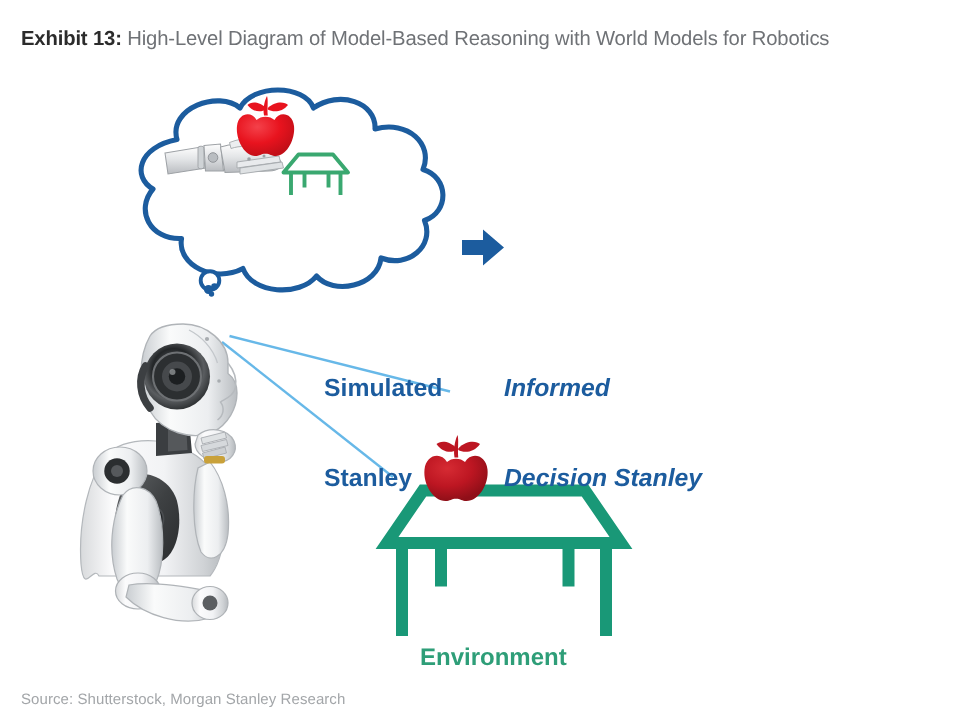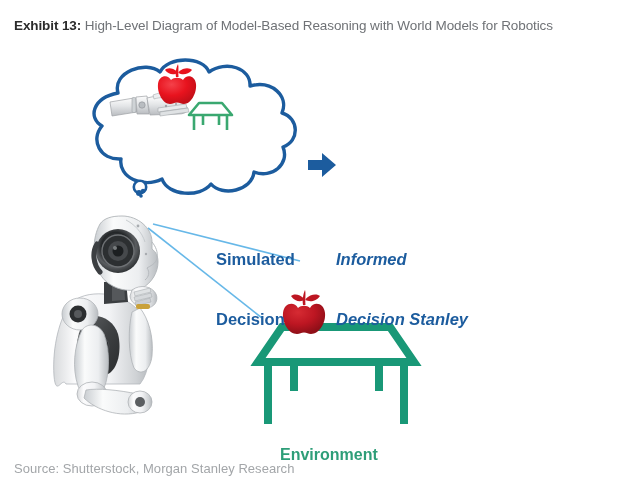--- a/index.html
+++ b/index.html
@@ -17,40 +17,40 @@
     position:absolute;left:14px;top:14px;width:600px;
     font-size:13.5px;line-height:23px;color:#6f7276;
     letter-spacing:-0.1px;
   }
   .header .exh{color:#2b2b2b;font-weight:bold;}
   .header .ttl{color:#6f7276;}
 
   
   .source{
     position:absolute;left:14px;top:461px;
-    font-size:13px;color:#a3a6a9;letter-spacing:0.05px;
+    font-size:10px;color:#a3a6a9;letter-spacing:0.05px;
   }
 
   
   .figure{position:absolute;left:0;top:46px;width:643px;height:392px;}
   .figure svg{display:block;}
 
   
   .lbl{position:absolute;font-weight:bold;white-space:pre;}
   .lbl-sim{
     left:216px;top:163px;
     font-size:16.5px;line-height:20px;color:#1c5c9e;
   }
   .lbl-inf{
     left:336px;top:163px;
     font-size:16.5px;line-height:20px;color:#1c5c9e;font-style:italic;
   }
   .lbl-env{
     left:280px;top:384px;
-    font-size:16px;color:#2e9e78;margin-top:16px;
+    font-size:16px;color:#2e9e78;
   }
 </style>
 </head>
 <body>
 
 <div class="page">
 
   <div class="header">
     <span class="exh">Exhibit 13:</span>
     <span class="ttl">High-Level Diagram of Model-Based Reasoning with World Models for Robotics</span>
@@ -257,21 +257,21 @@
                  C 324 257, 314 255, 310 262
                  C 307 259, 301 259, 298 262 Z" fill="url(#gApple2)"></path>
         <path d="M 303 259 C 302 252, 304 246, 305 244 C 306 247, 305 253, 305.5 259 Z" fill="#bd1622"></path>
         <path d="M 305.5 253 C 311 247, 318 248, 320 250 C 316 256, 309 256, 305.5 254 Z" fill="#bd1622"></path>
         <path d="M 304.5 253 C 299 247, 293 248, 291 250 C 295 256, 301 256, 304.5 254 Z" fill="#bd1622"></path>
       </g>
     </svg>
 
     <div class="lbl lbl-sim">
       <div>Simulated</div>
-      <div>Decision</div>
+      <div>Stanley</div>
     </div>
 
     <div class="lbl lbl-inf">
       <div>Informed</div>
       <div>Decision Stanley</div>
     </div>
 
     <div class="lbl lbl-env">Environment</div>
 
   </div>

